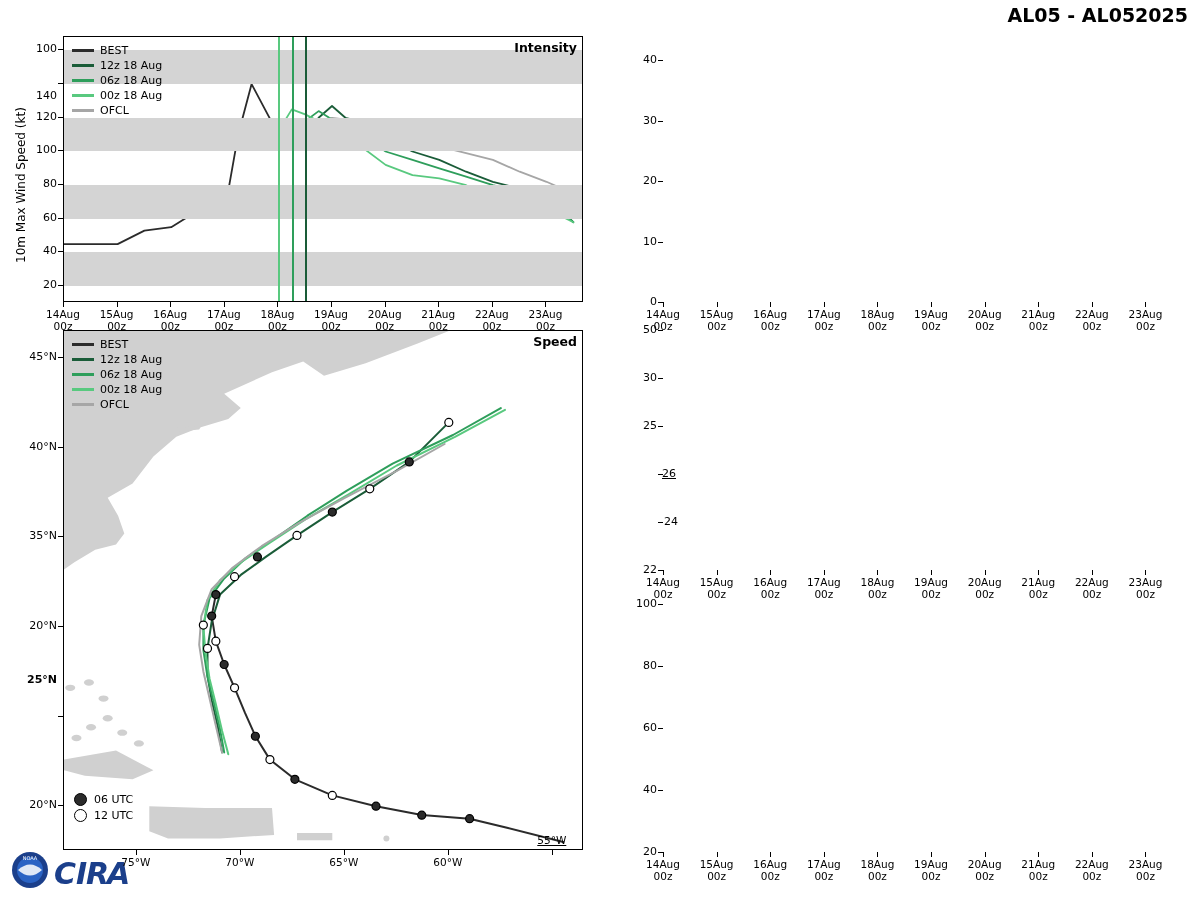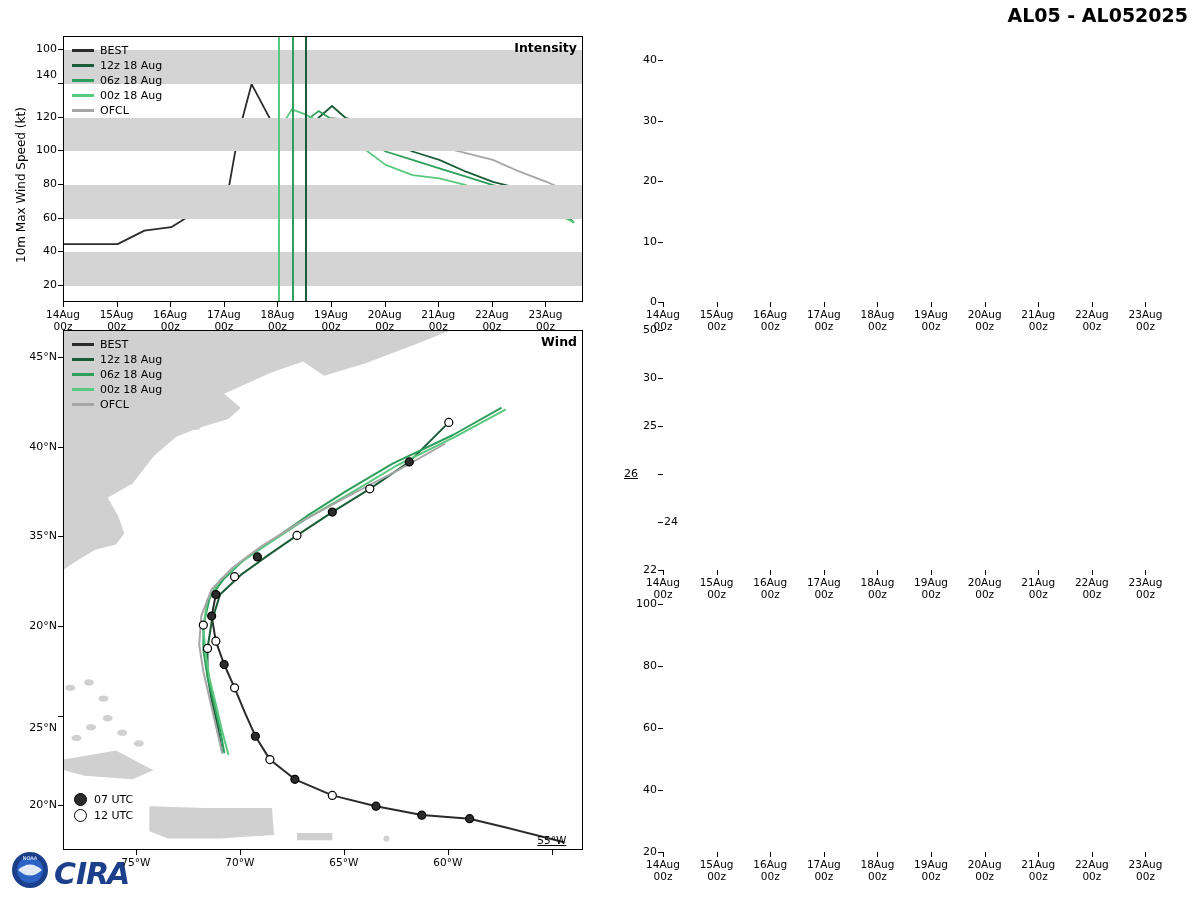--- a/index.html
+++ b/index.html
@@ -131,21 +131,21 @@
         <circle cx="205.92000000000013" cy="428.551724137931" r="4" fill="#ffffff" stroke="#000" stroke-width="1.2"></circle>
         <circle cx="170.56000000000006" cy="356.8275862068965" r="4" fill="#ffffff" stroke="#000" stroke-width="1.2"></circle>
         <circle cx="151.83999999999995" cy="310.2068965517242" r="4" fill="#ffffff" stroke="#000" stroke-width="1.2"></circle>
         <circle cx="139.36000000000007" cy="294.0689655172414" r="4" fill="#ffffff" stroke="#000" stroke-width="1.2"></circle>
         <circle cx="170.56000000000006" cy="245.65517241379314" r="4" fill="#ffffff" stroke="#000" stroke-width="1.2"></circle>
         <circle cx="232.96000000000006" cy="204.4137931034482" r="4" fill="#ffffff" stroke="#000" stroke-width="1.2"></circle>
         <circle cx="305.76000000000005" cy="157.79310344827582" r="4" fill="#ffffff" stroke="#000" stroke-width="1.2"></circle>
         <circle cx="384.8" cy="91.44827586206895" r="4" fill="#ffffff" stroke="#000" stroke-width="1.2"></circle>
         <circle cx="143.52000000000012" cy="317.37931034482756" r="4" fill="#ffffff" stroke="#000" stroke-width="1.2"></circle>
       </svg>
-    <div class="corner-title">Wind</div>
+    <div class="corner-title">Speed</div>
     <div class="legend" id="track-legend" style="left:8px;top:6px;">
         <div class="row">
           <span class="swatch" style="background: rgb(43, 43, 43);"></span>
           <span class="lbl">BEST</span>
         </div>
         <div class="row">
           <span class="swatch" style="background: rgb(26, 92, 56);"></span>
           <span class="lbl">12z 18 Aug</span>
         </div>
         <div class="row">
@@ -157,21 +157,21 @@
           <span class="lbl">00z 18 Aug</span>
         </div>
         <div class="row">
           <span class="swatch" style="background: rgb(166, 166, 166);"></span>
           <span class="lbl">OFCL</span>
         </div>
       </div>
     <div class="maplegend" id="track-marker-legend" style="left:10px;bottom:26px;">
         <div class="r">
           <span class="d" style="background: rgb(43, 43, 43);"></span>
-          <span>07 UTC</span>
+          <span>06 UTC</span>
         </div>
         <div class="r">
           <span class="d" style="background: rgb(255, 255, 255);"></span>
           <span>12 UTC</span>
         </div>
       </div>
   </div>
   <div id="track-xticks"></div>
 </div>
 
@@ -216,21 +216,21 @@
 <div class="ytick" style="left: 21px; width: 36px; top: 244.494px;">40</div>
 <div style="position: absolute; left: 58px; top: 251.494px; width: 5px; height: 1px; background: rgb(0, 0, 0);"></div>
 <div class="ytick" style="left: 21px; width: 36px; top: 210.823px;">60</div>
 <div style="position: absolute; left: 58px; top: 217.823px; width: 5px; height: 1px; background: rgb(0, 0, 0);"></div>
 <div class="ytick" style="left: 21px; width: 36px; top: 177.152px;">80</div>
 <div style="position: absolute; left: 58px; top: 184.152px; width: 5px; height: 1px; background: rgb(0, 0, 0);"></div>
 <div class="ytick" style="left: 21px; width: 36px; top: 143.481px;">100</div>
 <div style="position: absolute; left: 58px; top: 150.481px; width: 5px; height: 1px; background: rgb(0, 0, 0);"></div>
 <div class="ytick" style="left: 21px; width: 36px; top: 109.81px;">120</div>
 <div style="position: absolute; left: 58px; top: 116.81px; width: 5px; height: 1px; background: rgb(0, 0, 0);"></div>
-<div class="ytick" style="left: 21px; width: 36px; top: 68px;">140</div>
+<div class="ytick" style="left: 21px; width: 36px; top: 89px;">140</div>
 <div style="position: absolute; left: 58px; top: 83.1392px; width: 5px; height: 1px; background: rgb(0, 0, 0);"></div>
 <div class="ytick" style="left: 21px; width: 36px; top: 42.4684px;">100</div>
 <div style="position: absolute; left: 58px; top: 49.4684px; width: 5px; height: 1px; background: rgb(0, 0, 0);"></div>
 <div class="xtick" style="left: 33px; width: 60px; top: 308px;">14Aug
 00z</div>
 <div style="position: absolute; left: 63px; top: 302px; width: 1px; height: 5px; background: rgb(0, 0, 0);"></div>
 <div class="xtick" style="left: 86.6082px; width: 60px; top: 308px;">15Aug
 00z</div>
 <div style="position: absolute; left: 116.608px; top: 302px; width: 1px; height: 5px; background: rgb(0, 0, 0);"></div>
 <div class="xtick" style="left: 140.216px; width: 60px; top: 308px;">16Aug
@@ -294,21 +294,21 @@
 <div class="xtick" style="left: 1061.87px; width: 60px; top: 308px;">22Aug
 00z</div>
 <div style="position: absolute; left: 1091.87px; top: 302px; width: 1px; height: 5px; background: rgb(0, 0, 0);"></div>
 <div class="xtick" style="left: 1115.47px; width: 60px; top: 308px;">23Aug
 00z</div>
 <div style="position: absolute; left: 1145.47px; top: 302px; width: 1px; height: 5px; background: rgb(0, 0, 0);"></div>
 <div class="ytick" style="left: 621px; width: 36px; top: 563px;">22</div>
 <div style="position: absolute; left: 658px; top: 570px; width: 5px; height: 1px; background: rgb(0, 0, 0);"></div>
 <div class="ytick" style="left: 642px; width: 36px; top: 515px;">24</div>
 <div style="position: absolute; left: 658px; top: 522px; width: 5px; height: 1px; background: rgb(0, 0, 0);"></div>
-<div class="ytick" style="left: 602px; width: 36px; top: 467px; text-decoration: underline;">26</div>
+<div class="ytick" style="left: 640px; width: 36px; top: 467px; text-decoration: underline;">26</div>
 <div style="position: absolute; left: 658px; top: 474px; width: 5px; height: 1px; background: rgb(0, 0, 0);"></div>
 <div class="ytick" style="left: 621px; width: 36px; top: 419px;">25</div>
 <div style="position: absolute; left: 658px; top: 426px; width: 5px; height: 1px; background: rgb(0, 0, 0);"></div>
 <div class="ytick" style="left: 621px; width: 36px; top: 371px;">30</div>
 <div style="position: absolute; left: 658px; top: 378px; width: 5px; height: 1px; background: rgb(0, 0, 0);"></div>
 <div class="ytick" style="left: 621px; width: 36px; top: 323px;">50</div>
 <div style="position: absolute; left: 658px; top: 330px; width: 5px; height: 1px; background: rgb(0, 0, 0);"></div>
 <div class="xtick" style="left: 633px; width: 60px; top: 576px;">14Aug
 00z</div>
 <div style="position: absolute; left: 663px; top: 570px; width: 1px; height: 5px; background: rgb(0, 0, 0);"></div>
@@ -374,21 +374,21 @@
 00z</div>
 <div style="position: absolute; left: 1038.26px; top: 852px; width: 1px; height: 5px; background: rgb(0, 0, 0);"></div>
 <div class="xtick" style="left: 1061.87px; width: 60px; top: 858px;">22Aug
 00z</div>
 <div style="position: absolute; left: 1091.87px; top: 852px; width: 1px; height: 5px; background: rgb(0, 0, 0);"></div>
 <div class="xtick" style="left: 1115.47px; width: 60px; top: 858px;">23Aug
 00z</div>
 <div style="position: absolute; left: 1145.47px; top: 852px; width: 1px; height: 5px; background: rgb(0, 0, 0);"></div>
 <div class="ytick" style="left: 15px; width: 42px; top: 798.172px;">20°N</div>
 <div style="position: absolute; left: 58px; top: 805.172px; width: 5px; height: 1px; background: rgb(0, 0, 0);"></div>
-<div class="ytick" style="left: 15px; width: 42px; top: 721px;">25°N</div>
+<div class="ytick" style="left: 15px; width: 42px; top: 673px; font-weight: bold;">25°N</div>
 <div style="position: absolute; left: 58px; top: 715.517px; width: 5px; height: 1px; background: rgb(0, 0, 0);"></div>
 <div class="ytick" style="left: 15px; width: 42px; top: 618.862px;">20°N</div>
 <div style="position: absolute; left: 58px; top: 625.862px; width: 5px; height: 1px; background: rgb(0, 0, 0);"></div>
 <div class="ytick" style="left: 15px; width: 42px; top: 529.207px;">35°N</div>
 <div style="position: absolute; left: 58px; top: 536.207px; width: 5px; height: 1px; background: rgb(0, 0, 0);"></div>
 <div class="ytick" style="left: 15px; width: 42px; top: 439.552px;">40°N</div>
 <div style="position: absolute; left: 58px; top: 446.552px; width: 5px; height: 1px; background: rgb(0, 0, 0);"></div>
 <div class="ytick" style="left: 15px; width: 42px; top: 349.897px;">45°N</div>
 <div style="position: absolute; left: 58px; top: 356.897px; width: 5px; height: 1px; background: rgb(0, 0, 0);"></div>
 <div class="xtick" style="left: 105.8px; width: 60px; top: 856px;">75°W</div>

